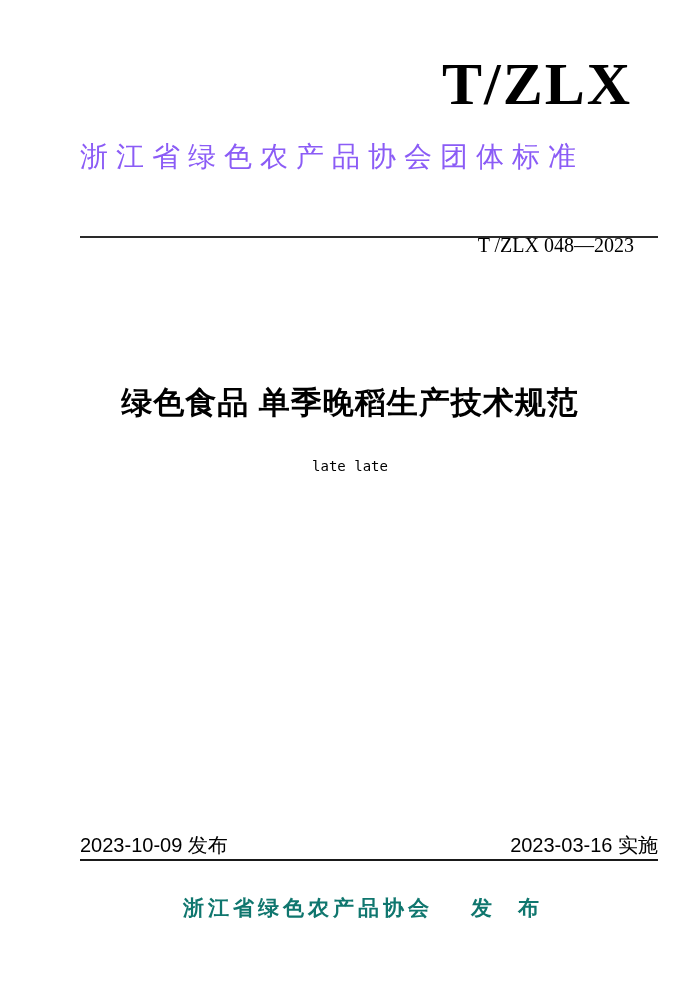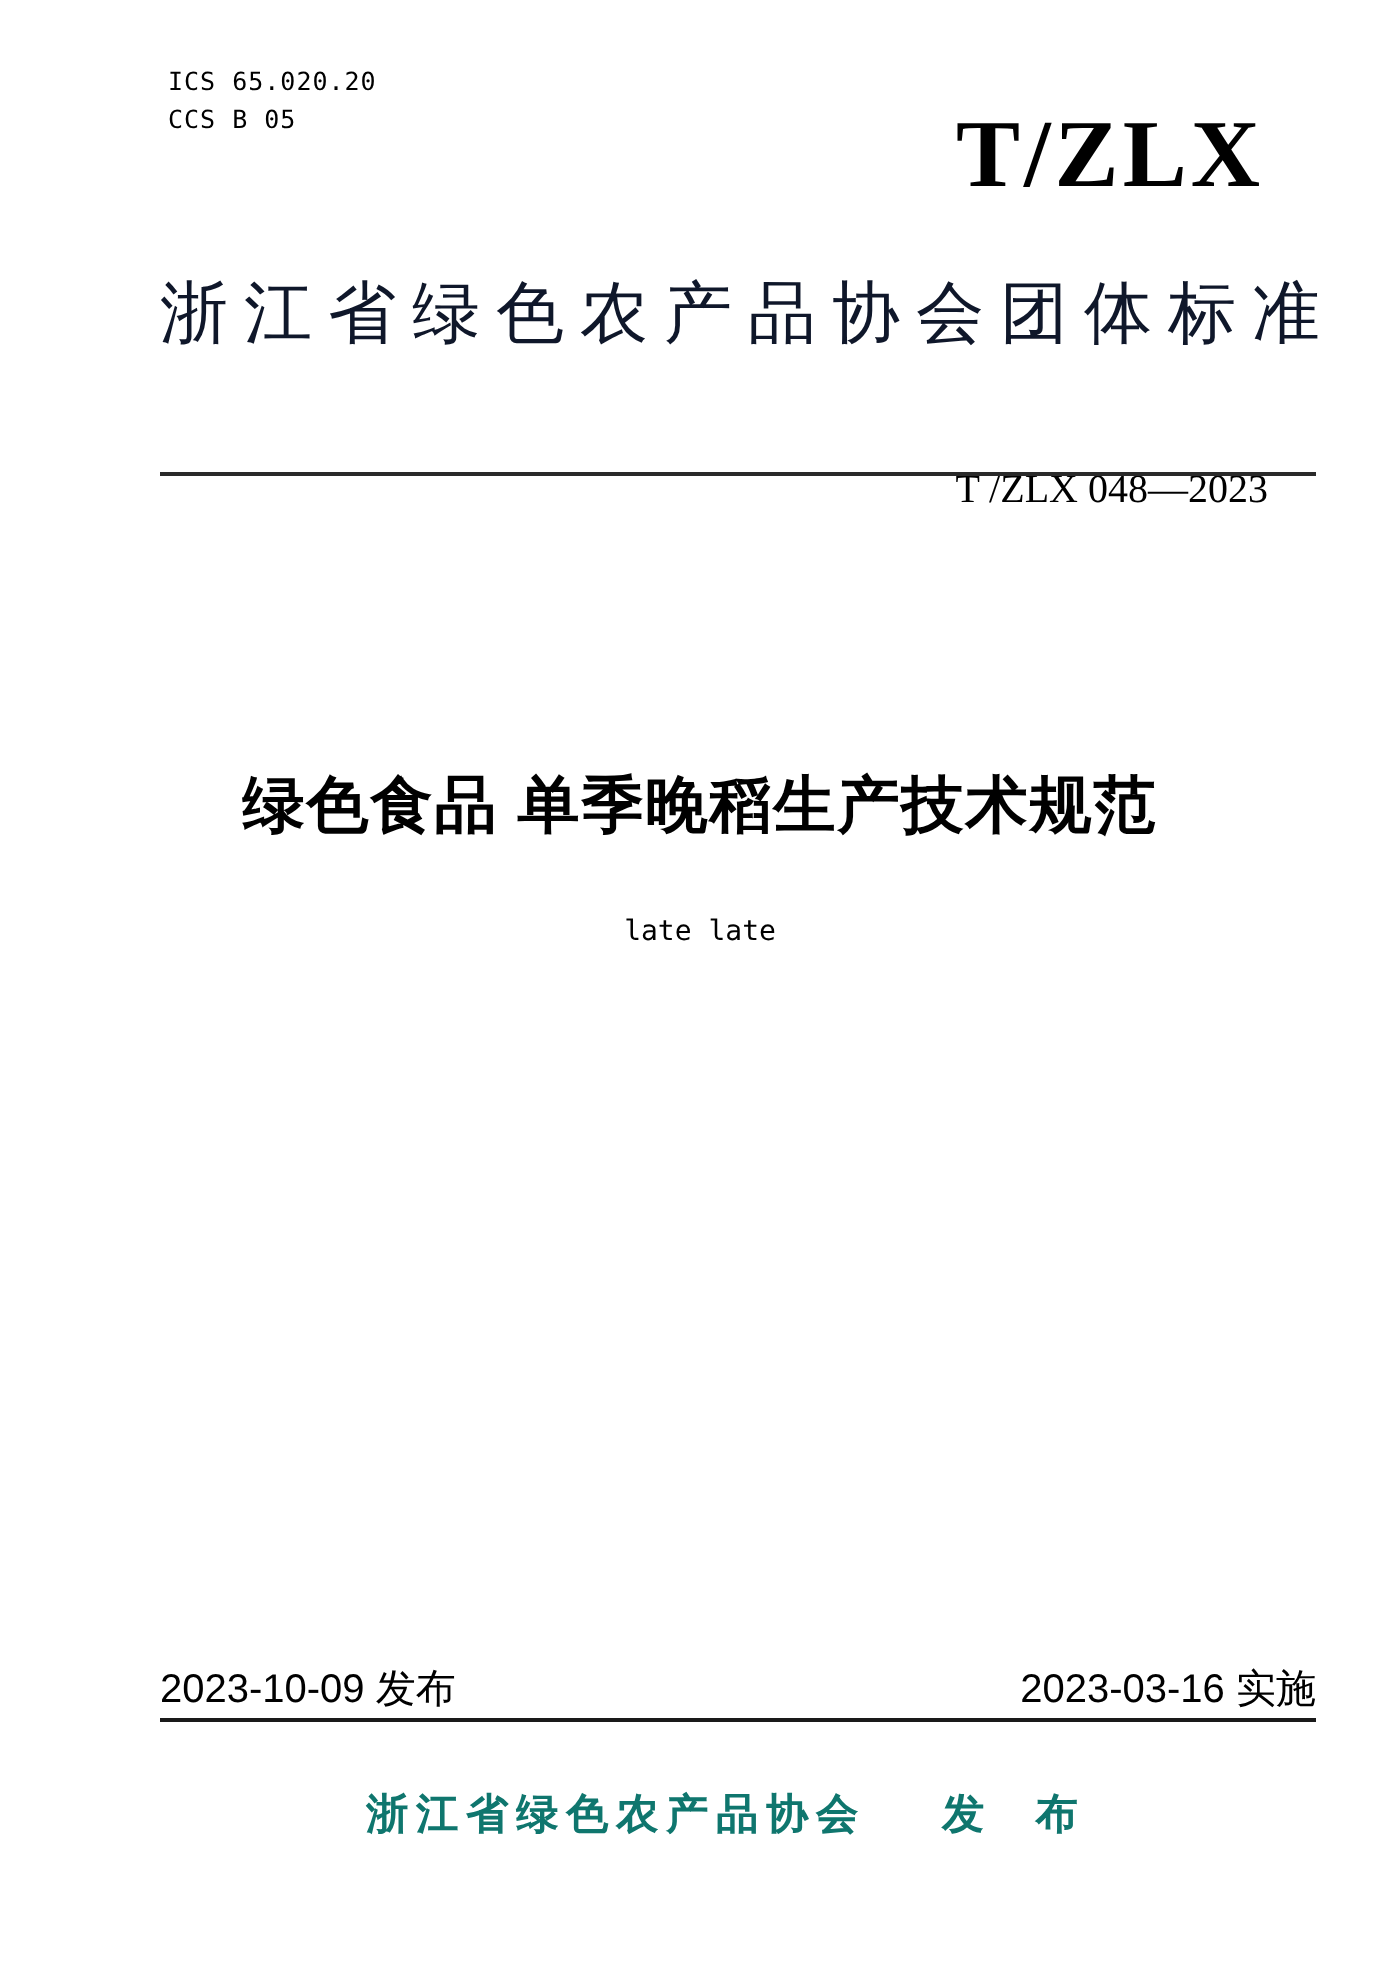--- a/index.html
+++ b/index.html
@@ -25,36 +25,36 @@
     line-height: 19px;
     letter-spacing: 0.5px;
     color: #000000;
   }
   .logo {
     position: absolute;
     right: 68px;
     top: 54px;
     font-family: "Liberation Serif", serif;
     font-weight: bold;
-    font-size: 48px;
+    font-size: 60px;
     line-height: 1;
     letter-spacing: 2px;
     color: #000000;
   }
   .header-title {
     position: absolute;
     left: 80px;
     top: 137px;
     width: 600px;
-    font-size: 34px;
+    font-size: 28px;
     line-height: 40px;
     letter-spacing: 8px;
     white-space: nowrap;
     font-weight: 500;
-    color: #0f172a;
+    color: #8b5cf6;
   }
   .doc-number {
     position: absolute;
     right: 66px;
     top: 193px;
     font-family: "Liberation Serif", serif;
     font-size: 20px;
     line-height: 24px;
     color: #000000;
     margin-top: 40px;
@@ -120,24 +120,20 @@
   .publish-label {
     margin-left: 38px;
     letter-spacing: 10px;
   }
 </style>
 </head>
 <body>
 
 <div class="page">
 
-  <div class="ics-block">
-    <div>ICS 65.020.20</div>
-    <div>CCS B 05</div>
-  </div>
 
   <div class="logo">T/ZLX</div>
 
   <div class="header-title">浙江省绿色农产品协会团体标准</div>
 
   <div class="doc-number">T /ZLX 048—2023</div>
 
   <div class="rule-top"></div>
 
   <div class="title-cn">绿色食品 单季晚稻生产技术规范</div>

